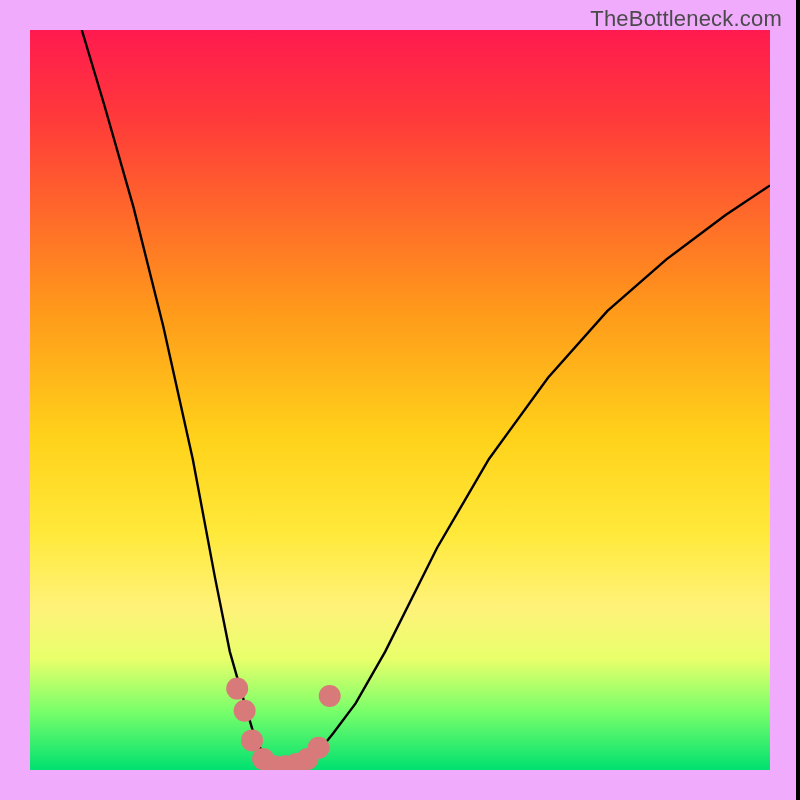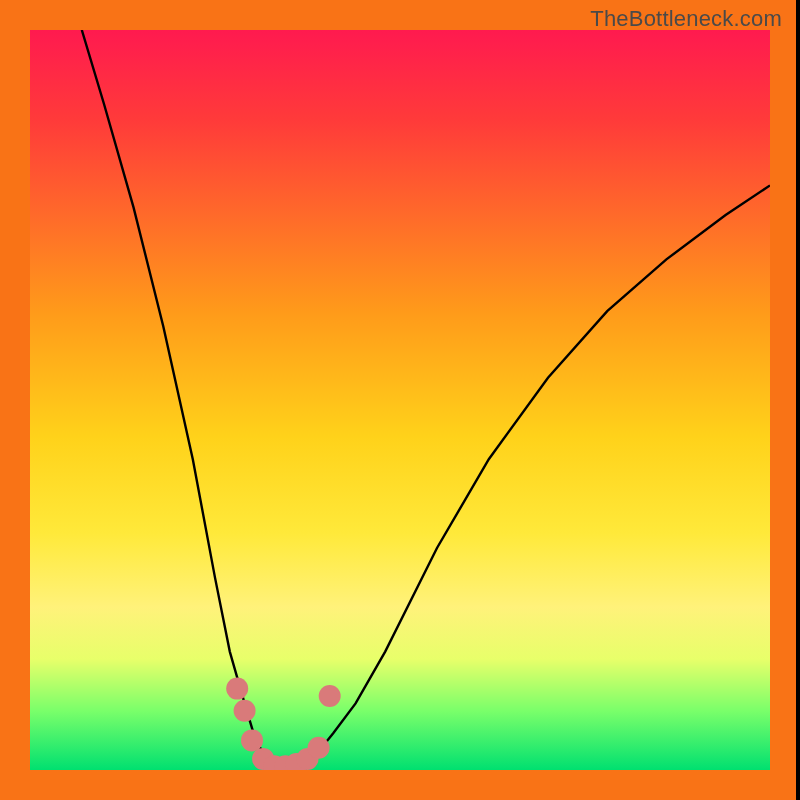--- a/index.html
+++ b/index.html
@@ -8,21 +8,21 @@
     width: 800px;
     height: 800px;
     background: #000;
     font-family: Arial, Helvetica, sans-serif;
     overflow: hidden;
   }
   .frame {
     position: absolute;
     left: 0; top: 0;
     width: 796px; height: 800px;
-    background: #f97316;
+    background: #f0abfc;
   }
   .plot {
     position: absolute;
     left: 30px;
     top: 30px;
     width: 740px;
     height: 740px;
     background: linear-gradient(to bottom,
       #ff1a4f 0%,
       #ff3a3a 12%,

